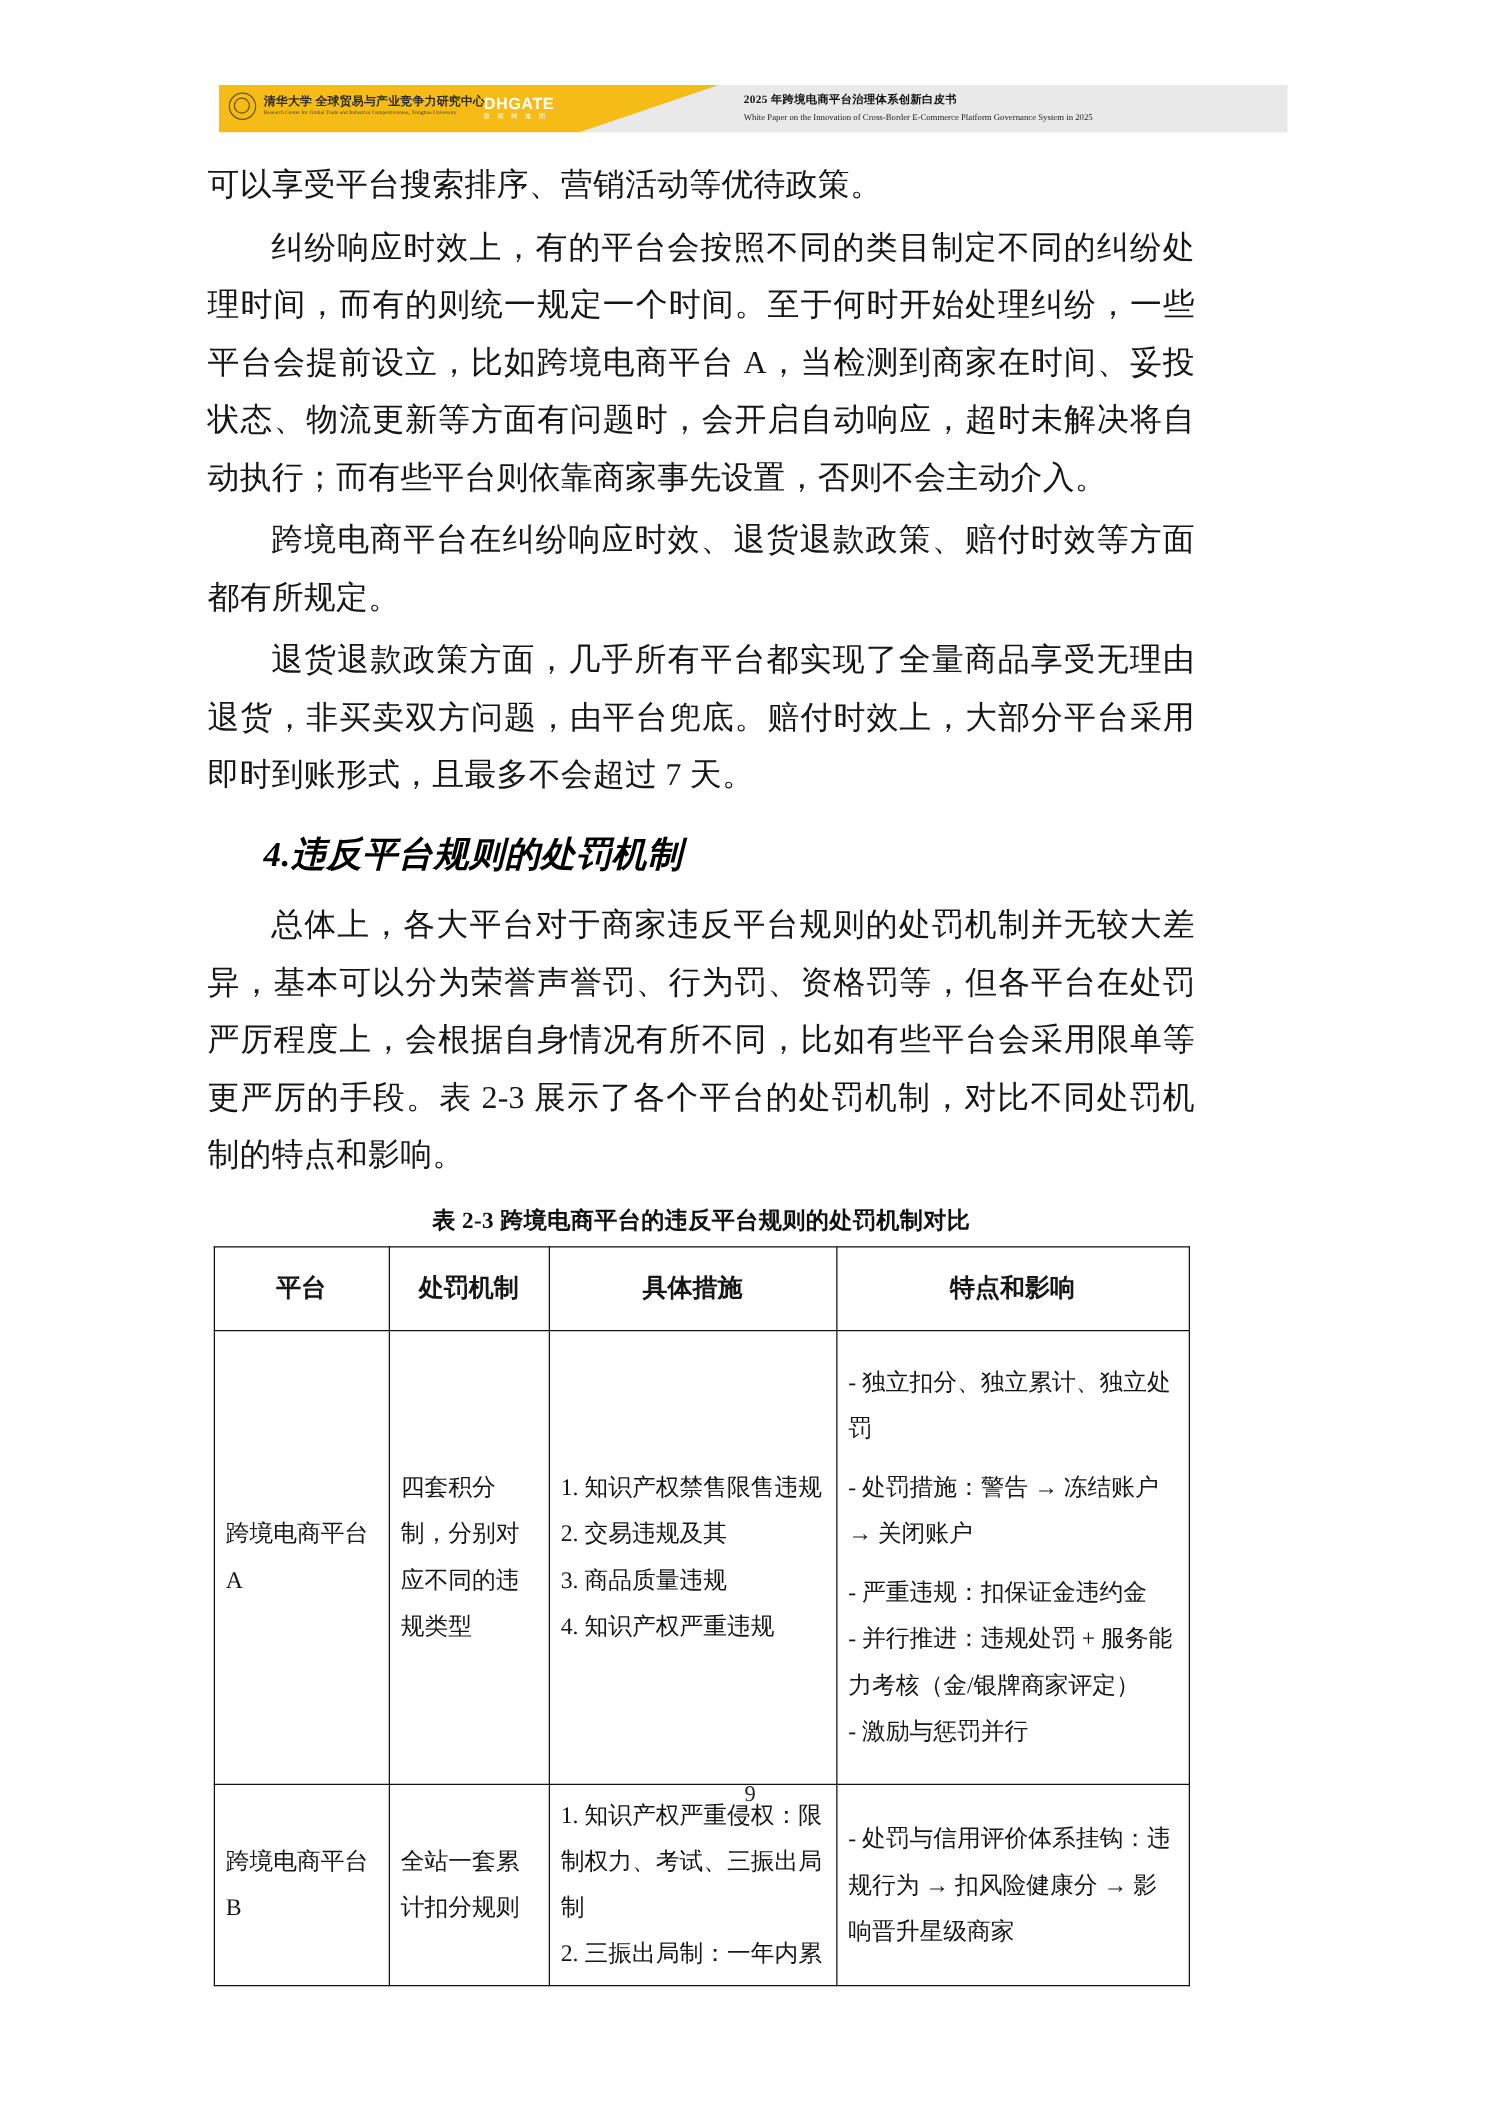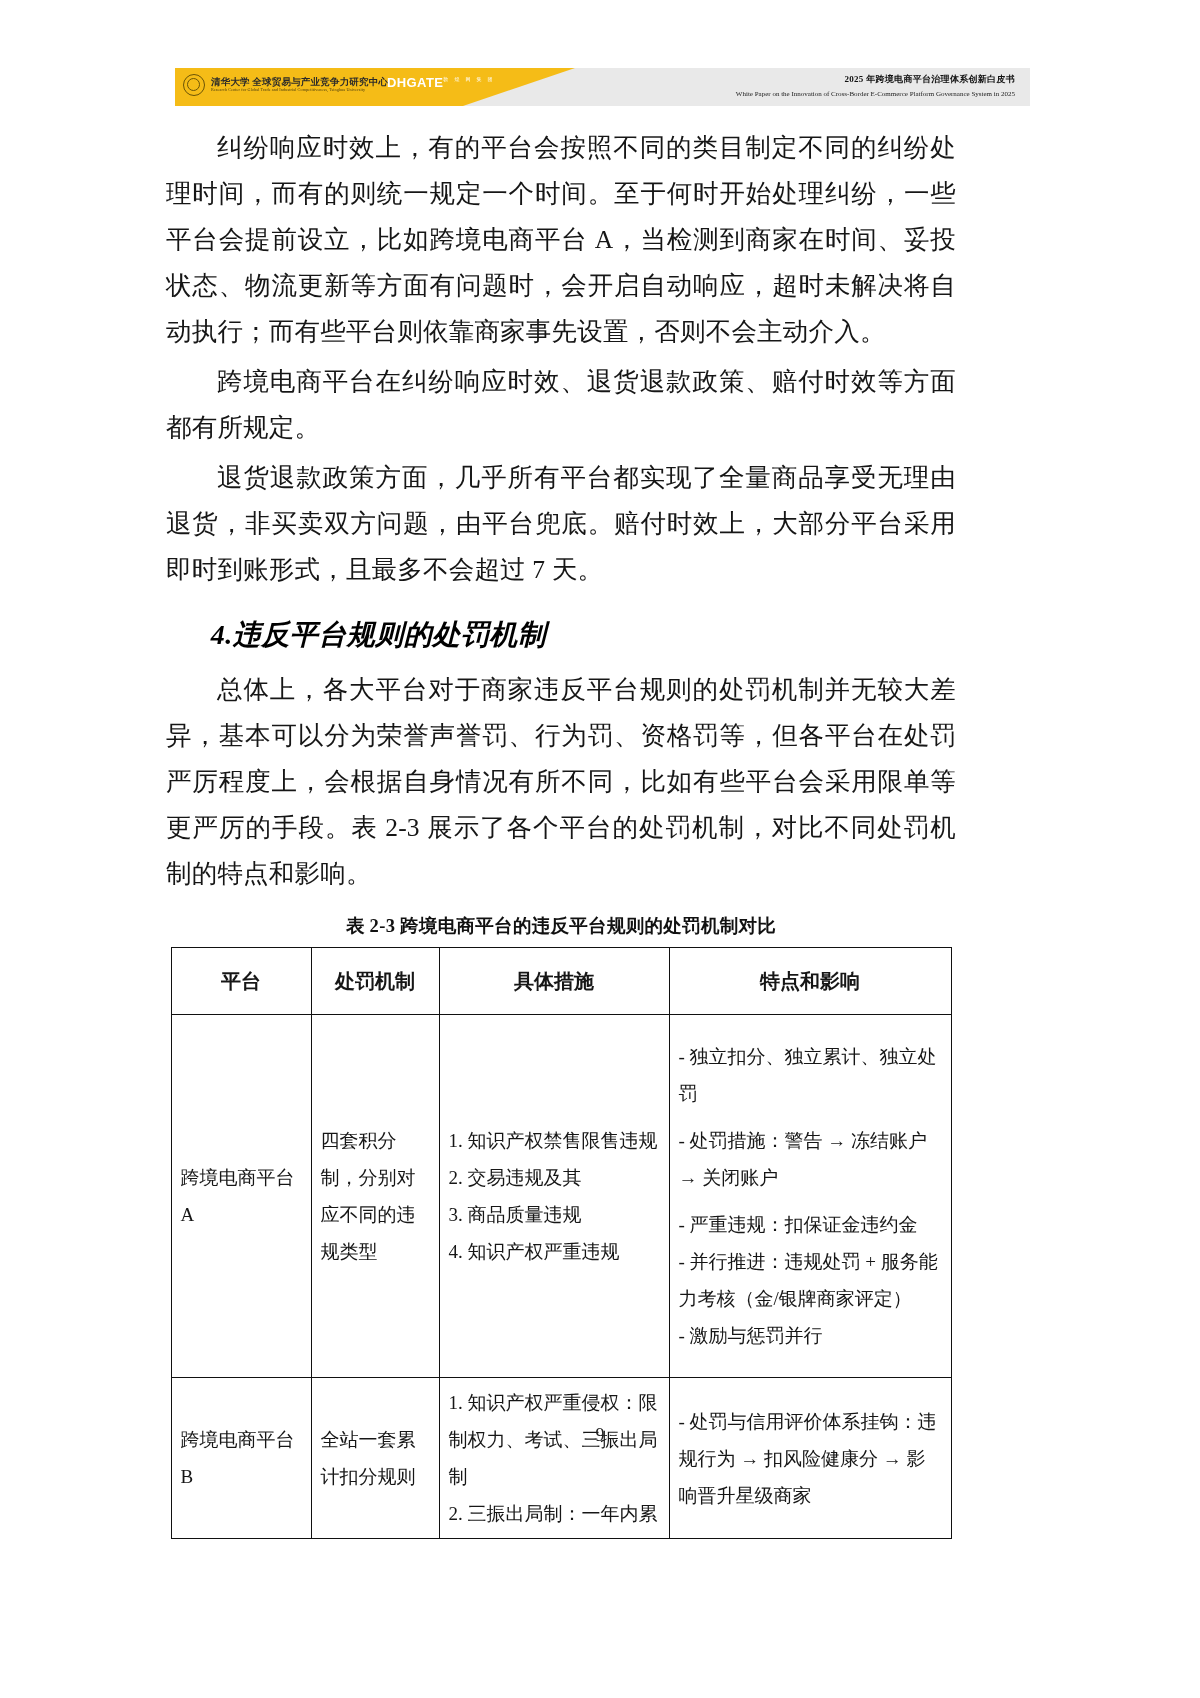--- a/index.html
+++ b/index.html
@@ -90,42 +90,42 @@
     font-size: 4.2px;
     color: #4a3c10;
     white-space: nowrap;
     letter-spacing: 0.1px;
   }
   .dhgate-block {
     position: absolute;
     left: 212px;
     top: 8px;
     display: flex;
-    flex-direction: row;
+    flex-direction: column;
     line-height: 1.1;
   }
   .dhgate-logo {
     font-family: "Liberation Sans", sans-serif;
     font-size: 13px;
     font-weight: bold;
     color: #ffffff;
     letter-spacing: 0.4px;
   }
   .dhgate-sub {
     font-size: 5px;
     color: #ffffff;
     letter-spacing: 2.4px;
     margin-top: 1px;
   }
   .header-right {
     position: absolute;
     left: 420px;
     top: 5px;
     width: 420px;
-    text-align: right;
+    text-align: left;
   }
   .hr-cn {
     font-size: 9px;
     font-weight: bold;
     color: #111;
     letter-spacing: 0.3px;
     white-space: nowrap;
   }
   .hr-en {
     font-size: 7px;
@@ -264,20 +264,21 @@
     </div>
 
     <div class="header-right">
       <div class="hr-cn">2025 年跨境电商平台治理体系创新白皮书</div>
       <div class="hr-en">White Paper on the Innovation of Cross-Border E-Commerce Platform Governance System in 2025</div>
     </div>
   </div>
 
   <div class="content">
 
+    <p class="body-p">可以享受平台搜索排序、营销活动等优待政策。</p>
 
 
     <p class="body-p indent">纠纷响应时效上，有的平台会按照不同的类目制定不同的纠纷处理时间，而有的则统一规定一个时间。至于何时开始处理纠纷，一些平台会提前设立，比如跨境电商平台 A，当检测到商家在时间、妥投状态、物流更新等方面有问题时，会开启自动响应，超时未解决将自动执行；而有些平台则依靠商家事先设置，否则不会主动介入。</p>
 
     <p class="body-p indent">跨境电商平台在纠纷响应时效、退货退款政策、赔付时效等方面都有所规定。</p>
 
     <p class="body-p indent">退货退款政策方面，几乎所有平台都实现了全量商品享受无理由退货，非买卖双方问题，由平台兜底。赔付时效上，大部分平台采用即时到账形式，且最多不会超过 7 天。</p>
 
     <div class="h-section">4.违反平台规则的处罚机制</div>
 

